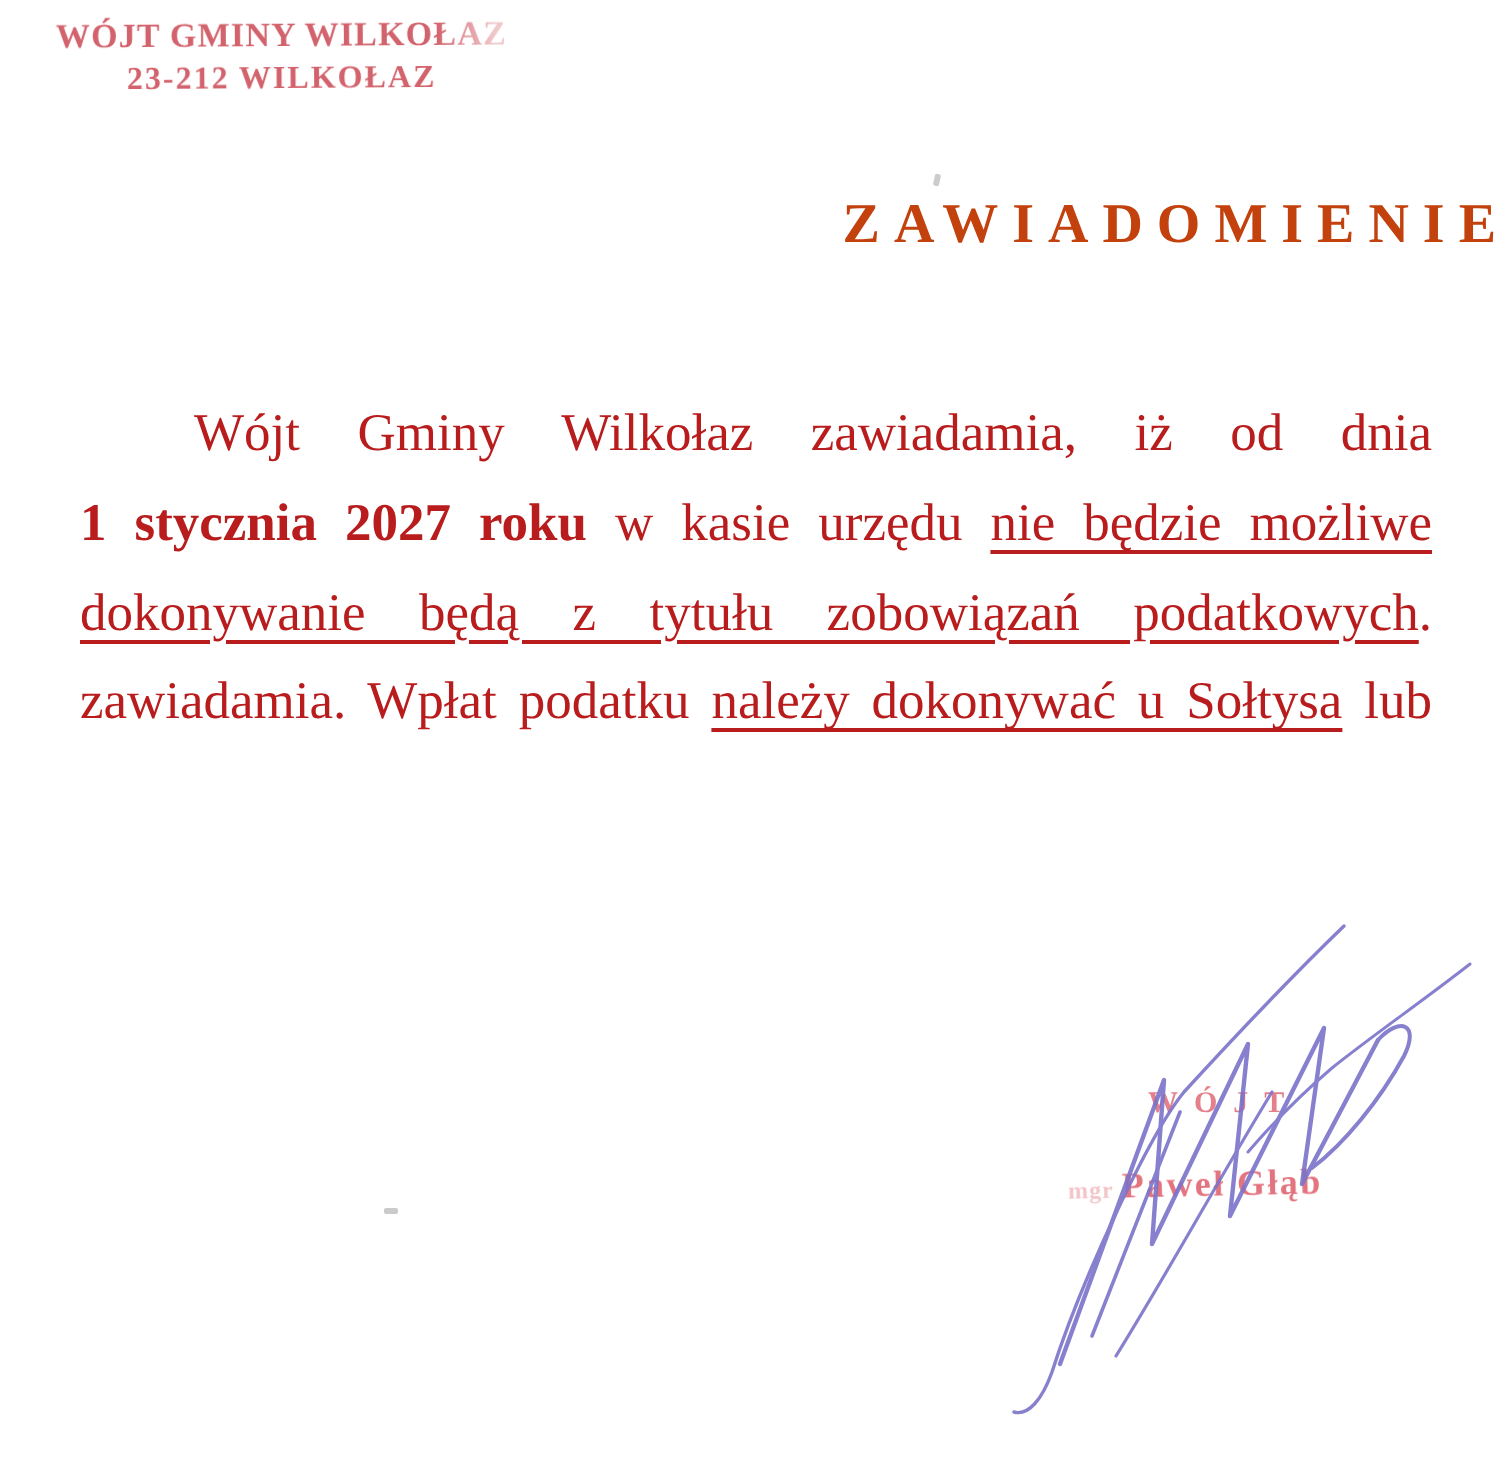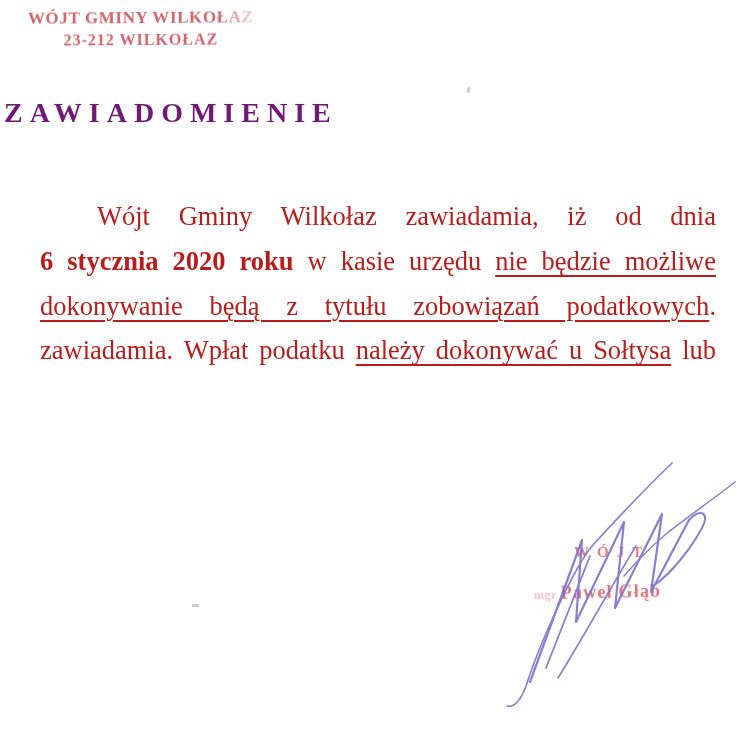--- a/index.html
+++ b/index.html
@@ -40,25 +40,25 @@
     white-space: nowrap;
   }
 
   
   .title {
     position: absolute;
     left: 4px;
     right: 0;
     top: 97px;
     margin: 0;
-    text-align: left;
+    text-align: right;
     font-size: 28px;
     font-weight: bold;
     letter-spacing: 7px;
-    color: #701a75;
+    color: #c2410c;
   }
 
   
   .notice-body {
     position: absolute;
     left: 40px;
     width: 676px;
     top: 194px;
     font-size: 26.5px;
     color: #b91c1c;
@@ -139,21 +139,21 @@
     <div class="l1">WÓJT GMINY WILKOŁAZ</div>
     <div class="l2">23-212 WILKOŁAZ</div>
   </div>
 
   <div class="speck1"></div>
 
   <h1 class="title">ZAWIADOMIENIE</h1>
 
   <div class="notice-body">
     <div class="jline indent"><span>Wójt Gminy Wilkołaz zawiadamia, iż od dnia</span></div>
-    <div class="jline"><span class="b">6 stycznia 2020 roku</span> <span>w kasie urzędu</span> <span class="u">nie będzie możliwe</span></div>
+    <div class="jline"><span class="b">1 stycznia 2027 roku</span> <span>w kasie urzędu</span> <span class="u">nie będzie możliwe</span></div>
     <div class="jline"><span class="u">dokonywanie będą z tytułu zobowiązań podatkowych</span><span>.</span></div>
     <div class="jline"><span>zawiadamia. Wpłat podatku</span> <span class="u">należy dokonywać u Sołtysa</span> <span>lub</span></div>
   </div>
 
   <div class="speck2"></div>
 
   <div class="sig-stamp-role">WÓJT</div>
   <div class="sig-stamp-name">
     <span class="prefix">mgr</span><span>Paweł Głąb</span>
   </div>

